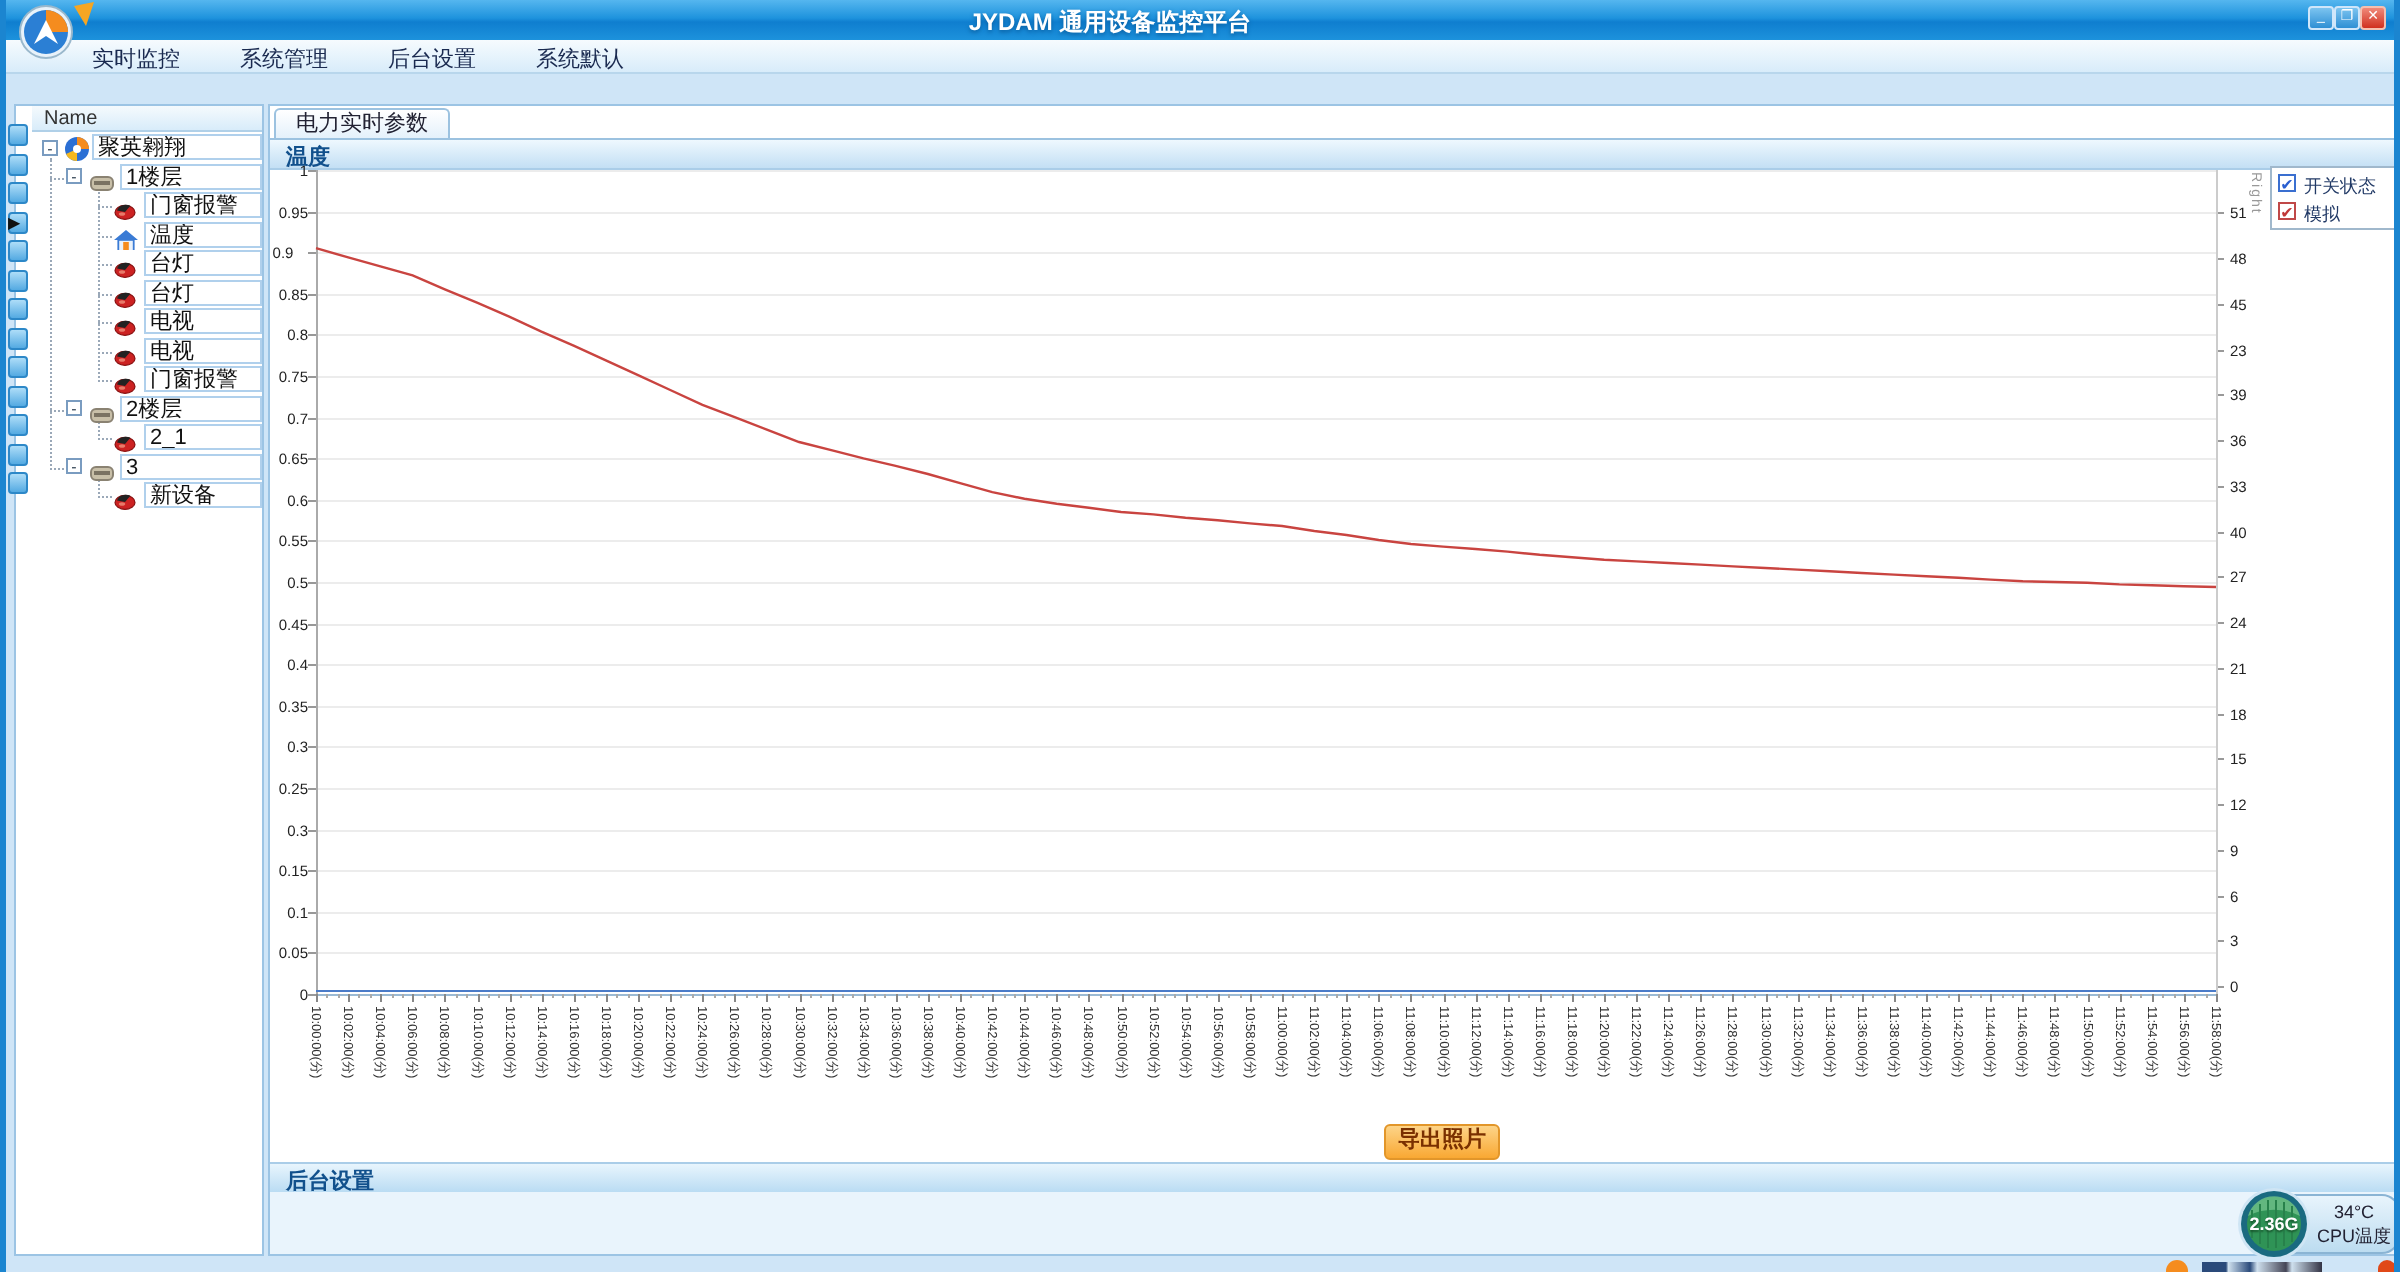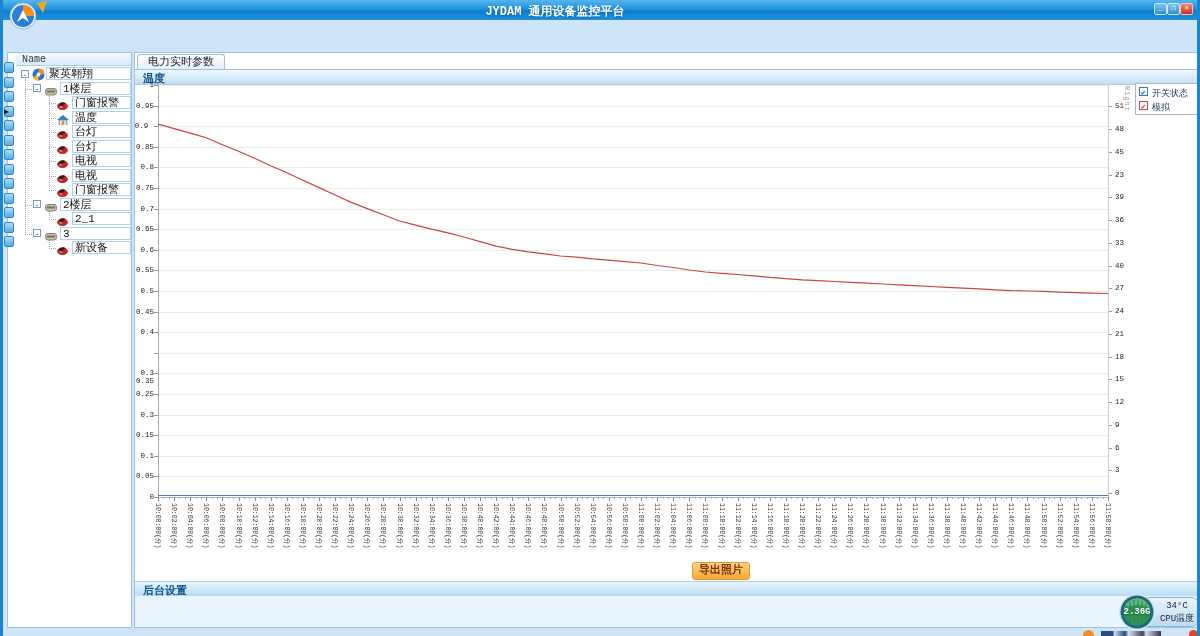--- a/index.html
+++ b/index.html
@@ -1,17 +1,17 @@
 <!DOCTYPE html>
 <html><head>
 <meta charset="utf-8">
 <style>
   html,body{margin:0;padding:0;background:#888;}
   #app{position:relative;width:1200px;height:636px;overflow:hidden;
-       font-family:Liberation Mono, monospace;
+       font-family:Liberation Sans, sans-serif;
        background:#cfe5f7;border-left:3px solid #1b85d0;border-right:3px solid #1b85d0;
        box-sizing:border-box;}
   .abs{position:absolute;}
   
   .titlebar{position:absolute;left:0;top:0;right:0;height:20px;
     background:linear-gradient(#55b6ef 0%,#1e93dd 45%,#0f7ecf 55%,#1d92dc 100%);}
   .title-text{position:absolute;left:0;right:90px;top:3px;text-align:center;color:#fff;
     font-size:12px;font-weight:bold;text-shadow:0 1px 2px #0a5fa0;}
   .winbtn{position:absolute;top:3px;width:11px;height:10px;border:1px solid #cfe6fa;border-radius:2px;
     background:linear-gradient(#7cc4f0,#2e8fd4);color:#fff;font-size:7px;line-height:9px;text-align:center;}
@@ -62,20 +62,23 @@
   <div class="abs" style="left:4px;top:1px;width:44px;height:30px;z-index:30">
     <svg width="44" height="30">
       <circle cx="16" cy="15" r="13" fill="#e8f2fa" stroke="#9ab8cc"></circle>
       <circle cx="16" cy="15" r="11" fill="#2b7fd4"></circle>
       <path d="M16 4 A11 11 0 0 1 27 15 L16 15 Z" fill="#f58c1e"></path>
       <path d="M10 21 L16 9 L22 21 L16 17 Z" fill="#fff"></path>
       <path d="M30 2 L40 0 L36 12 Z" fill="#f5a623"></path>
     </svg>
   </div>
 
+  <div class="menubar">
+    <div id="menu" style="padding-left:43px"><span class="menu-item">实时监控</span><span class="menu-item">系统管理</span><span class="menu-item">后台设置</span><span class="menu-item">系统默认</span></div>
+  </div>
 
 
   <div id="strip"></div>
   <div class="abs" style="left:1px;top:107px;font-size:8px;color:#111;z-index:22">▶</div>
 
   <div class="sidebar">
     <div class="side-header">Name</div>
     <div id="tree" class="abs" style="left:0;top:12px;right:0;bottom:0">
         <div style="position: absolute; left: 17px; top: 14px; width: 1px; height: 155.5px; border-left: 1px dotted rgb(154, 168, 184);"></div>
         <div style="position: absolute; left: 41px; top: 27.5px; width: 1px; height: 98.5px; border-left: 1px dotted rgb(154, 168, 184);"></div>
@@ -294,21 +297,21 @@
     <div style="position: absolute; left: 151px; top: 291px; width: 4px; height: 1px; background: rgb(153, 153, 153);"></div>
     <div style="position: absolute; left: 126px; top: 287px; width: 25px; font-size: 7.5px; color: rgb(34, 34, 34); text-align: right;">0.5</div>
     <div style="position: absolute; left: 155px; top: 311.6px; width: 950px; height: 1px; background: rgb(236, 236, 236);"></div>
     <div style="position: absolute; left: 151px; top: 311.6px; width: 4px; height: 1px; background: rgb(153, 153, 153);"></div>
     <div style="position: absolute; left: 126px; top: 307.6px; width: 25px; font-size: 7.5px; color: rgb(34, 34, 34); text-align: right;">0.45</div>
     <div style="position: absolute; left: 155px; top: 332.2px; width: 950px; height: 1px; background: rgb(236, 236, 236);"></div>
     <div style="position: absolute; left: 151px; top: 332.2px; width: 4px; height: 1px; background: rgb(153, 153, 153);"></div>
     <div style="position: absolute; left: 126px; top: 328.2px; width: 25px; font-size: 7.5px; color: rgb(34, 34, 34); text-align: right;">0.4</div>
     <div style="position: absolute; left: 155px; top: 352.8px; width: 950px; height: 1px; background: rgb(236, 236, 236);"></div>
     <div style="position: absolute; left: 151px; top: 352.8px; width: 4px; height: 1px; background: rgb(153, 153, 153);"></div>
-    <div style="position: absolute; left: 126px; top: 348.8px; width: 25px; font-size: 7.5px; color: rgb(34, 34, 34); text-align: right; margin-top: 28px;">0.35</div>
+    <div style="position: absolute; left: 126px; top: 348.8px; width: 25px; font-size: 7.5px; color: rgb(34, 34, 34); text-align: right;">0.35</div>
     <div style="position: absolute; left: 155px; top: 373.4px; width: 950px; height: 1px; background: rgb(236, 236, 236);"></div>
     <div style="position: absolute; left: 151px; top: 373.4px; width: 4px; height: 1px; background: rgb(153, 153, 153);"></div>
     <div style="position: absolute; left: 126px; top: 369.4px; width: 25px; font-size: 7.5px; color: rgb(34, 34, 34); text-align: right;">0.3</div>
     <div style="position: absolute; left: 155px; top: 394px; width: 950px; height: 1px; background: rgb(236, 236, 236);"></div>
     <div style="position: absolute; left: 151px; top: 394px; width: 4px; height: 1px; background: rgb(153, 153, 153);"></div>
     <div style="position: absolute; left: 126px; top: 390px; width: 25px; font-size: 7.5px; color: rgb(34, 34, 34); text-align: right;">0.25</div>
     <div style="position: absolute; left: 155px; top: 414.6px; width: 950px; height: 1px; background: rgb(236, 236, 236);"></div>
     <div style="position: absolute; left: 151px; top: 414.6px; width: 4px; height: 1px; background: rgb(153, 153, 153);"></div>
     <div style="position: absolute; left: 126px; top: 410.6px; width: 25px; font-size: 7.5px; color: rgb(34, 34, 34); text-align: right;">0.3</div>
     <div style="position: absolute; left: 155px; top: 435.2px; width: 950px; height: 1px; background: rgb(236, 236, 236);"></div>

